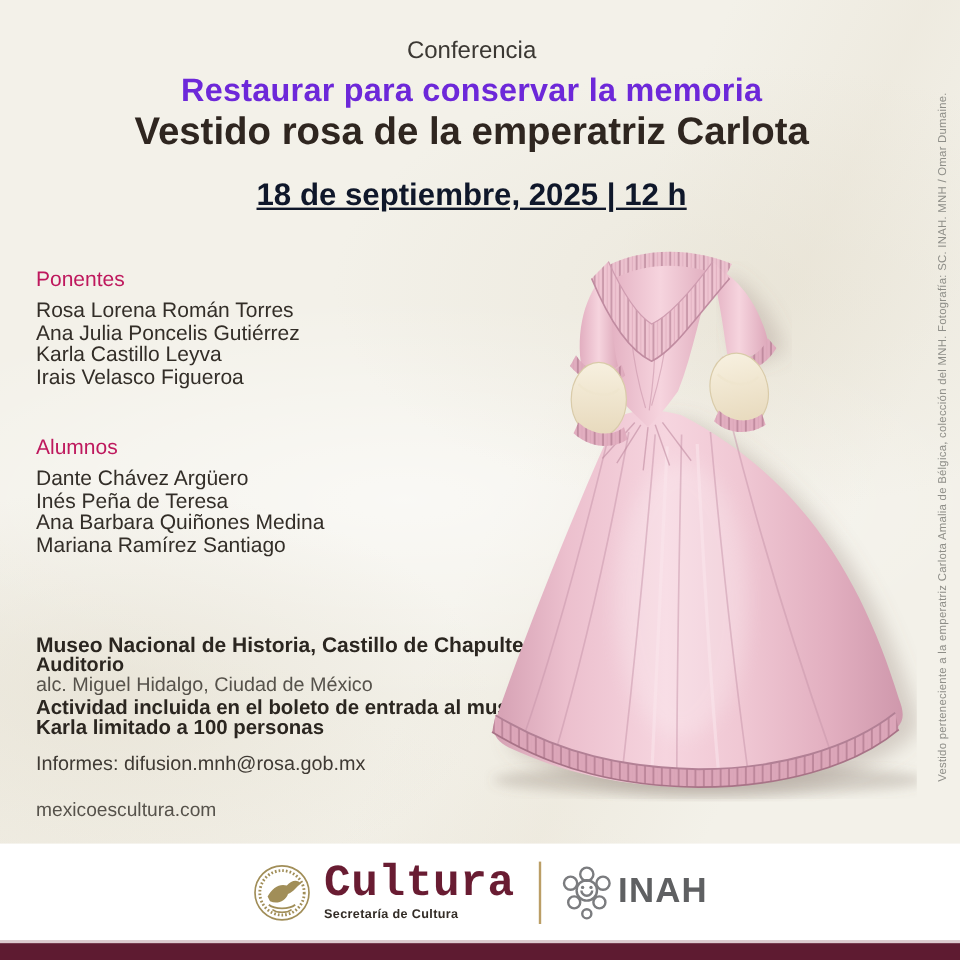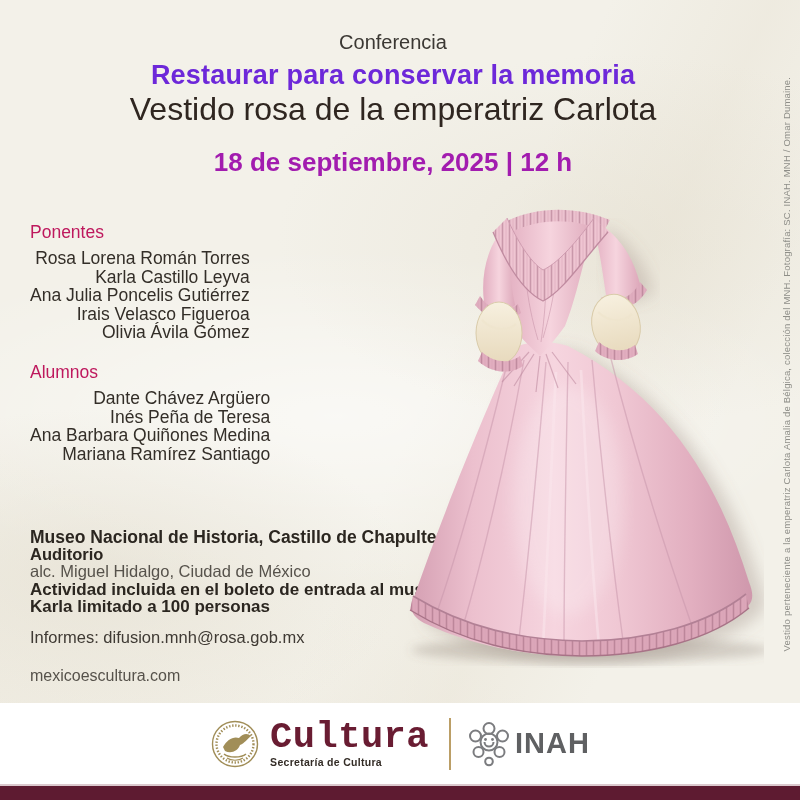--- a/index.html
+++ b/index.html
@@ -14,26 +14,26 @@
     background:
       radial-gradient(ellipse 560px 300px at 78% 30%, rgba(227,221,205,.45), rgba(227,221,205,0) 62%),
       radial-gradient(ellipse 520px 280px at 12% 72%, rgba(225,219,203,.5), rgba(225,219,203,0) 60%),
       radial-gradient(ellipse 700px 240px at 42% 52%, rgba(255,255,255,.55), rgba(255,255,255,0) 70%),
       linear-gradient(115deg, rgba(255,255,255,0) 52%, rgba(231,225,210,.4) 66%, rgba(255,255,255,0) 78%),
       linear-gradient(25deg, rgba(232,226,211,.35) 4%, rgba(255,255,255,0) 30%);
   }
   .center-text{position:absolute;left:0;right:14px;text-align:center;}
   .kicker{top:31px;font-size:20px;color:#3b3833;}
   .title{top:60px;font-size:27px;font-weight:bold;color:#6d28d9;letter-spacing:.2px;}
-  .subtitle{top:91px;font-size:32px;font-weight:normal;color:#2f2620;}
-  .datetime{top:147px;font-size:26px;font-weight:bold;color:#a21caf;}
+  .subtitle{top:91px;font-size:32px;font-weight:bold;color:#2f2620;}
+  .datetime{top:147px;font-size:26px;font-weight:bold;color:#0f172a;text-decoration:underline;}
 
   .col{position:absolute;left:30px;}
   .list-label{font-size:17.5px;color:#be185d;margin:0 0 6px 0;}
-  .list-name{font-size:17.5px;color:#332e28;margin:0;line-height:18.6px;text-align:right;}
+  .list-name{font-size:17.5px;color:#332e28;margin:0;line-height:18.6px;}
   .speakers{top:222px;}
   .students{top:362px;}
 
   .venue{top:528px;}
   .venue p{margin:0;}
   .v-bold{font-size:17.5px;font-weight:bold;color:#2b2620;line-height:18px;}
   .v-bold2{font-size:16.5px;font-weight:bold;color:#2b2620;line-height:17px;margin-top:1px;}
   .v-reg{font-size:16.5px;color:#56524b;line-height:17.5px;}
   .v-note{font-size:17px;font-weight:bold;color:#2b2620;line-height:17.5px;}
   .informes{margin-top:13px !important;font-size:16.5px;color:#3f3a34;}
@@ -76,24 +76,23 @@
 <div class="bg-silk"></div>
 
 <div class="center-text kicker">Conferencia</div>
 <div class="center-text title">Restaurar para conservar la memoria</div>
 <div class="center-text subtitle">Vestido rosa de la emperatriz Carlota</div>
 <div class="center-text datetime">18 de septiembre, 2025 | 12 h</div>
 
 <div class="col speakers">
   <p class="list-label">Ponentes</p>
   <p class="list-name">Rosa Lorena Román Torres</p>
+  <p class="list-name">Ana Julia Poncelis Gutiérrez</p>
   <p class="list-name">Karla Castillo Leyva</p>
-  <p class="list-name">Ana Julia Poncelis Gutiérrez</p>
   <p class="list-name">Irais Velasco Figueroa</p>
-  <p class="list-name">Olivia  Ávila Gómez</p>
 </div>
 
 <div class="col students">
   <p class="list-label">Alumnos</p>
   <p class="list-name">Dante Chávez Argüero</p>
   <p class="list-name">Inés Peña de Teresa</p>
   <p class="list-name">Ana Barbara Quiñones Medina</p>
   <p class="list-name">Mariana Ramírez Santiago</p>
 </div>
 

